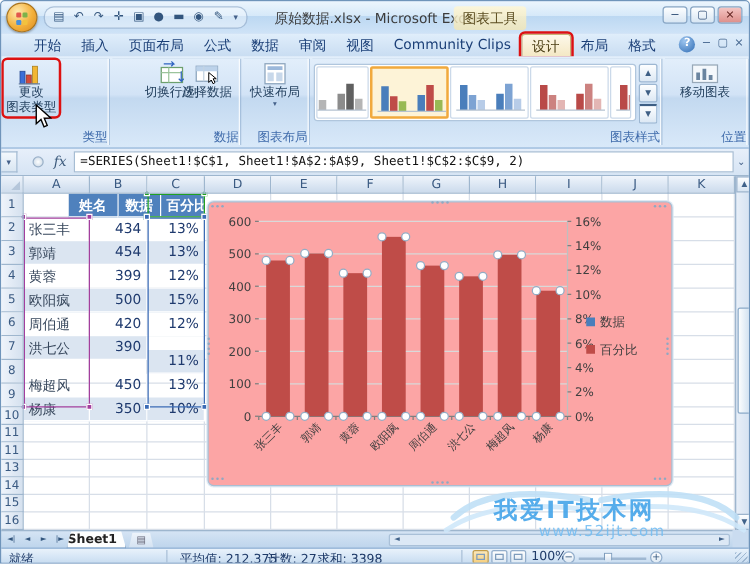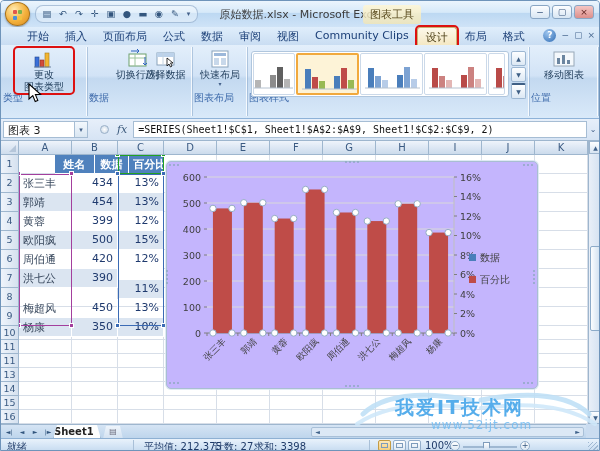--- a/index.html
+++ b/index.html
@@ -23,21 +23,21 @@
 #tabs{position:absolute;left:18px;top:0;display:flex;height:18px}
 .tab{padding:2px 8px 0;color:#1b3f77;font-size:11px;white-space:nowrap}
 .tab.active{background:linear-gradient(#fdf8ea,#f4e8c4);border:1px solid #c9b374;border-bottom:none;border-radius:3px 3px 0 0;color:#4c3f16}
 #tabRight{position:absolute;right:4px;top:2px;display:flex;gap:5px;align-items:center}
 #helpBtn{width:13px;height:13px;border-radius:50%;background:radial-gradient(circle at 35% 30%,#9cc4ee,#2f6cb4);color:#fff;font-size:9px;line-height:13px;text-align:center;font-weight:bold}
 .swbtn{font-size:9px;color:#4a6a92;line-height:13px}
 .redbox{outline:2px solid #dd1111;outline-offset:0}
 
 #ribbon{position:absolute;left:0;top:44px;right:0;height:74px;background:linear-gradient(#e3effb,#d2e3f6 42%,#c3d9f0 46%,#d9e9f9);border-bottom:1px solid #8eb2d8}
 .rgroup{position:absolute;top:2px;height:69px;border-right:1px solid rgba(255,255,255,.8);box-shadow:1px 0 0 rgba(137,168,202,.55)}
-.glabel{position:absolute;bottom:12px;left:0;right:0;text-align:left;font-size:10px;color:#3f6bab;height:13px}
+.glabel{position:absolute;bottom:0;left:0;right:0;text-align:right;font-size:10px;color:#3f6bab;height:13px}
 .bigbtn{position:absolute;top:1px;text-align:center;color:#24415f;font-size:10px;line-height:12px;border-radius:3px}
 .bicon{margin:1px auto 0;width:22px;height:20px}
 .barrow{font-size:6px;color:#44618a;line-height:6px}
 #gallery{position:absolute;left:2px;top:4px;width:258px;height:46px;background:#fff;border:1px solid #b0c6dd;border-radius:3px;display:flex;overflow:hidden;padding:1px}
 .thumb{position:relative;width:63px;height:42px;border:1px solid #cbd9e9;border-radius:2px;margin-right:1px;background:#fff;overflow:hidden;flex:none}
 .thumb.selected{border:2px solid #f1a93d;background:#fdf3d7}
 .thumb.pleft{width:42px}
 .thumb.pright{width:17px}
 #gscroll{position:absolute;left:262px;top:4px;width:15px;height:46px;display:flex;flex-direction:column;gap:1px}
 .gsbtn{flex:1;border:1px solid #9db7d2;border-radius:2px;background:linear-gradient(#fdfeff,#dce8f4);font-size:6px;text-align:center;color:#3e5f85;line-height:13px}
@@ -62,21 +62,21 @@
 #dtable{position:absolute;left:0;top:0;width:145px}
 .trow{display:flex}
 .tcell{height:19px;border-right:1px solid #fff;border-bottom:1px solid #fff;font-size:11px;padding:2px 4px;white-space:nowrap;overflow:hidden}
 .thead{background:#4f81bd;color:#fff;font-weight:bold;text-align:center}
 .tname{text-align:left;color:#37475c}
 .tnum{text-align:right;color:#1f3a6e}
 .band{background:#dbe5f1}
 .selrect{position:absolute;border:1px solid;pointer-events:none}
 .hndl{position:absolute;width:5px;height:5px;border:1px solid #fff}
 
-#chart{position:absolute;left:165px;top:160px;width:372px;height:228px;background:#c4b5fd;border:1px solid #a9bed2;border-radius:5px;box-shadow:0 0 0 1px rgba(220,232,243,.9)}
+#chart{position:absolute;left:165px;top:160px;width:372px;height:228px;background:#fca5a5;border:1px solid #a9bed2;border-radius:5px;box-shadow:0 0 0 1px rgba(220,232,243,.9)}
 .dotc{position:absolute;display:flex;gap:2px}
 .dotc span{width:2px;height:2px;border-radius:50%;background:#8fa8c2}
 .dotv{flex-direction:column}
 
 #vscroll{position:absolute;left:587px;top:140px;width:13px;height:283px;background:linear-gradient(90deg,#e8eff8,#d3e1f1);border-left:1px solid #9eb6ce}
 .sarrow{position:absolute;left:0;width:13px;height:13px;background:linear-gradient(#fdfeff,#d7e4f2);border:1px solid #9cb4cd;font-size:6px;text-align:center;line-height:12px;color:#40628a}
 #vthumb{position:absolute;left:1px;top:105px;width:11px;height:85px;background:linear-gradient(90deg,#fbfdfe,#cfe0f0);border:1px solid #8cabc9;border-radius:2px}
 
 #stabs{position:absolute;left:0;top:423px;right:13px;height:14px;background:linear-gradient(#d5e4f4,#bed5ec);border-top:1px solid #9eb6ce}
 #tnav{position:absolute;left:2px;top:1px;display:flex;gap:1px}
@@ -162,21 +162,21 @@
       <div id="helpBtn">?</div>
       <span class="swbtn">−</span>
       <span class="swbtn">▢</span>
       <span class="swbtn">×</span>
     </div>
   </div>
 
   <div id="ribbon">
       <div class="rgroup" style="left: 2px; width: 84px;">
         <div class="glabel">类型</div>
-        <div class="bigbtn redbox" style="left: 12px; width: 58px;">
+        <div class="bigbtn redbox" style="left: 0; width: 44px;">
           <div class="bicon"><svg width="22" height="20" viewBox="0 0 22 20">
               <rect x="2" y="8" width="4" height="10" fill="#3a6fd8" stroke="#24478f" stroke-width="0.6"></rect>
               <rect x="7" y="11" width="4" height="7" fill="#d24a3a" stroke="#8f2f24" stroke-width="0.6"></rect>
               <rect x="12" y="4" width="4" height="14" fill="#f2b632" stroke="#a87c18" stroke-width="0.6"></rect>
               <line x1="1" y1="18" x2="18" y2="18" stroke="#6a82a0"></line>
             </svg></div>
           <div>更改</div>
           <div>图表类型</div>
         </div>
       </div>
@@ -278,21 +278,20 @@
               <rect x="4" y="9" width="3" height="6" fill="#6b85a0"></rect>
               <rect x="9" y="6" width="3" height="9" fill="#6b85a0"></rect>
               <rect x="14" y="11" width="3" height="4" fill="#6b85a0"></rect>
             </svg></div>
           <div>移动图表</div>
         </div>
       </div>
     </div>
 
   <div id="fbar">
-    <div id="nameBox">图表 3</div>
     <div id="nbDrop">▾</div>
     <div id="fxCircle"></div>
     <div id="fxBtn">fx</div>
     <div id="formulaArea">=SERIES(Sheet1!$C$1, Sheet1!$A$2:$A$9, Sheet1!$C$2:$C$9, 2)</div>
     <div id="fbChevron">⌄</div>
   </div>
 
   <div id="sheet">
     <div id="corner"></div>
     <div id="cells">

